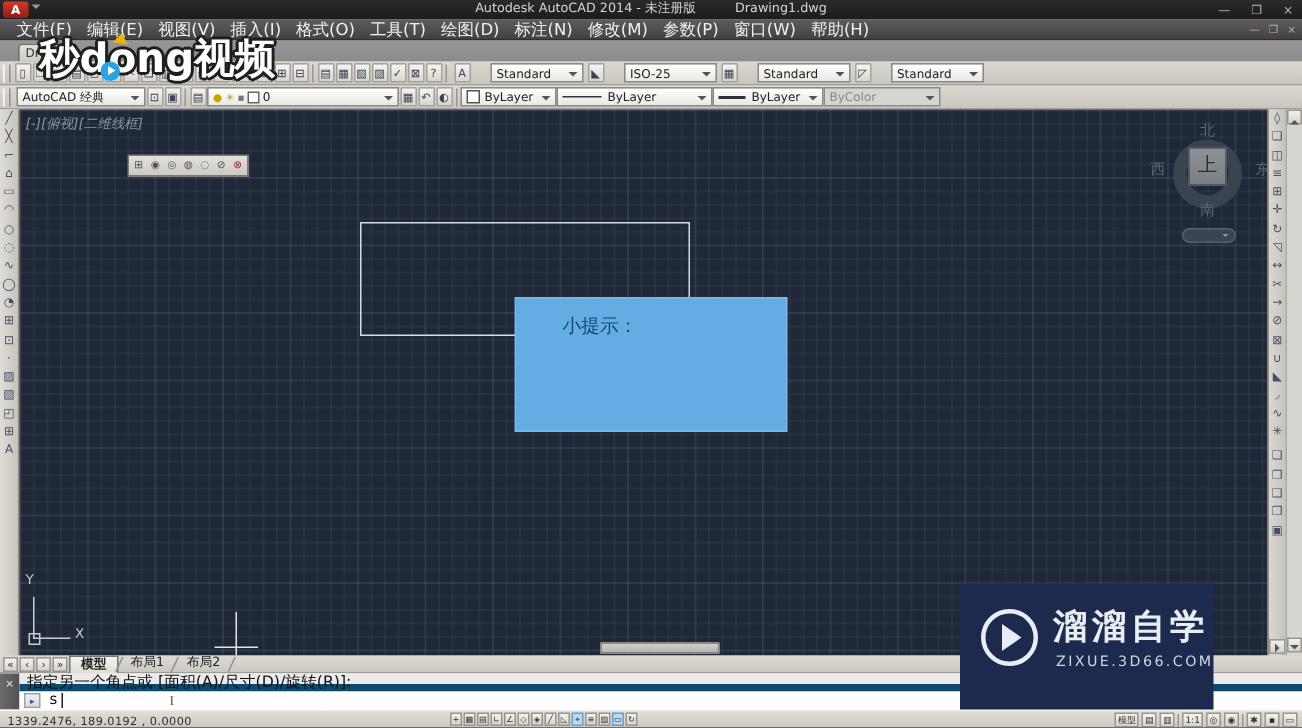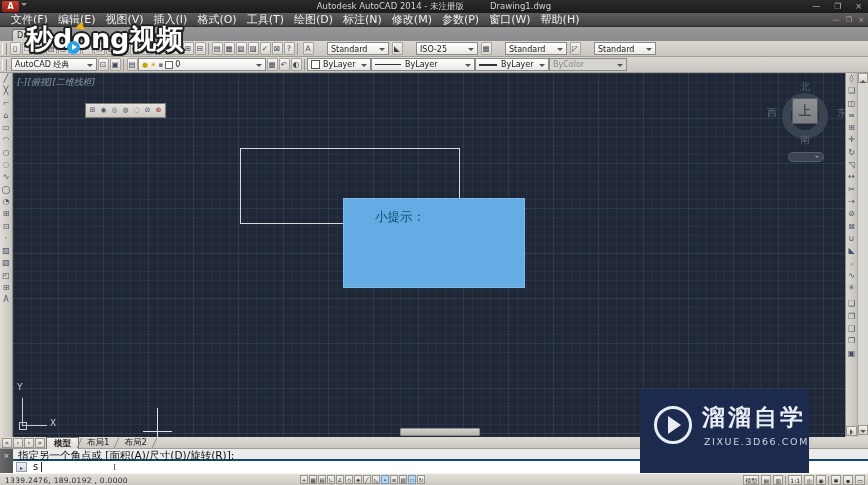--- a/index.html
+++ b/index.html
@@ -91,21 +91,21 @@
   .vs-down::after{content:"";position:absolute;left:1px;top:4px;border:3px solid transparent;border-top-color:#555;}
   
   .tabsrow{position:absolute;left:0;top:437px;width:868px;height:12px;background:linear-gradient(#dedbd4,#cbc8c1);border-bottom:1px solid #a09d96;display:flex;align-items:center;box-sizing:border-box;padding-left:2px;}
   .navbtn{width:10px;height:10px;margin-right:1px;background:linear-gradient(#f4f3f0,#d6d3cc);border:1px solid #99968e;font-size:7px;line-height:8px;text-align:center;color:#333;box-sizing:border-box;flex:none;}
   .tab{padding:0 7px;font-size:8.5px;line-height:11px;color:#222;white-space:nowrap;flex:none;}
   .tab.active{background:linear-gradient(#f4f2ec,#dfdcd5);border:1px solid #777;border-bottom:none;font-weight:bold;}
   .tabsep{width:1px;height:10px;background:#8a8a8a;transform:skewX(-25deg);flex:none;}
   
   .cmd{position:absolute;left:0;top:449px;width:868px;height:24px;background:#fff;}
   .cmdgrip{position:absolute;left:0;top:0;width:13px;height:24px;background:linear-gradient(90deg,#6b6b6d,#525254);color:#eee;font-size:7px;text-align:center;line-height:14px;}
-  .cmdhist{position:absolute;left:13px;top:0;right:0;height:12px;background:#ebebeb;border-bottom:2px solid #0c4a6e;font-size:10.5px;line-height:12px;color:#111;padding-left:5px;white-space:nowrap;box-sizing:border-box;}
+  .cmdhist{position:absolute;left:13px;top:0;right:0;height:12px;background:#ebebeb;border-bottom:5px solid #0c4a6e;font-size:10.5px;line-height:12px;color:#111;padding-left:5px;white-space:nowrap;box-sizing:border-box;}
   .cmdinput{position:absolute;left:13px;top:12px;right:0;height:12px;background:#fff;}
   .cmdicon{position:absolute;left:3px;top:1px;width:11px;height:10px;background:linear-gradient(#eef1f6,#d4dae4);border:1px solid #98a0b0;font-size:6px;line-height:9px;text-align:center;color:#44506b;box-sizing:border-box;}
   .cmdtext{position:absolute;left:20px;top:0;font-size:10px;line-height:12px;color:#111;}
   .caret{position:absolute;left:28px;top:1px;width:1px;height:10px;background:#222;}
   .ibeam{position:absolute;left:100px;top:1px;font-size:9px;line-height:10px;color:#555;font-family:"Liberation Serif",serif;}
   
   .status{position:absolute;left:0;top:473px;width:868px;height:12px;background:linear-gradient(#e2dfd8,#ccc9c2);border-top:1px solid #f6f5f2;box-sizing:border-box;}
   .coords{position:absolute;left:5px;top:2px;font-size:7.5px;color:#2f2f2f;letter-spacing:0.3px;white-space:nowrap;}
   .toggles{position:absolute;left:300px;top:1px;display:flex;gap:1px;}
   .tbtn{width:8px;height:9px;background:linear-gradient(#f4f3f0,#d6d3cc);border:1px solid #98958d;font-size:5.5px;line-height:8px;text-align:center;color:#333;box-sizing:border-box;}

